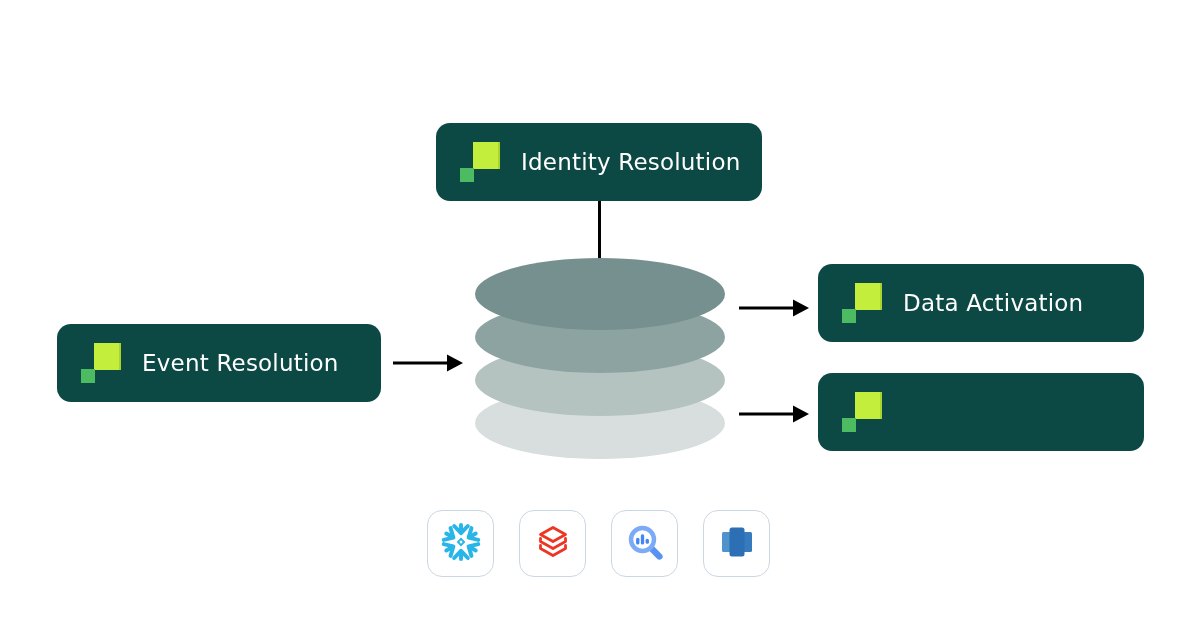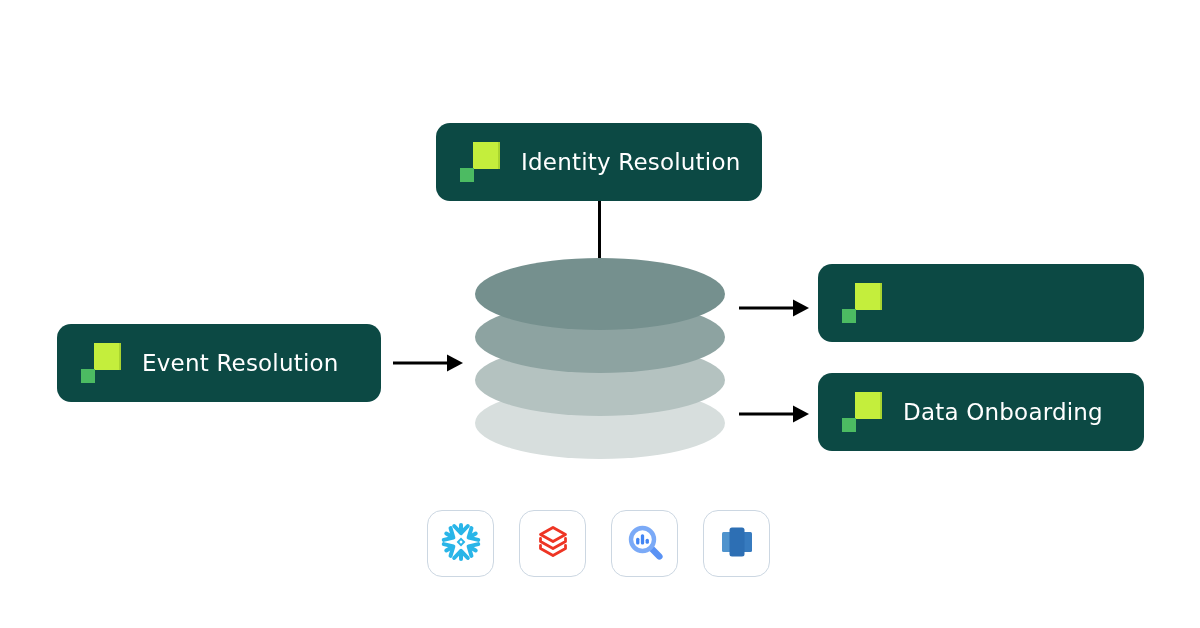--- a/index.html
+++ b/index.html
@@ -76,28 +76,28 @@
         <span class="sq-small"></span>
     </span>
     <span class="pill-label">Event Resolution</span>
   </div>
 
   <div class="pill" style="left:818px;top:264px;width:326px;">
     <span class="sq-icon">
       <span class="sq-big"></span>
         <span class="sq-small"></span>
     </span>
+    <span class="pill-label">Data Activation</span>
   </div>
 
   <div class="pill" style="left:818px;top:373px;width:326px;">
     <span class="sq-icon">
       <span class="sq-big"></span>
         <span class="sq-small"></span>
     </span>
-    <span class="pill-label">Data Onboarding</span>
   </div>
 
   <div class="cards">
 
     <div class="card">
       <span>
         <svg width="42" height="42" viewBox="0 0 42 42">
           <g fill="none" stroke="#29b5e8" stroke-width="4" stroke-linecap="round" stroke-linejoin="round">
             <g transform="rotate(0 21 21)">
                 <path d="M21,4 V10.5"></path>

